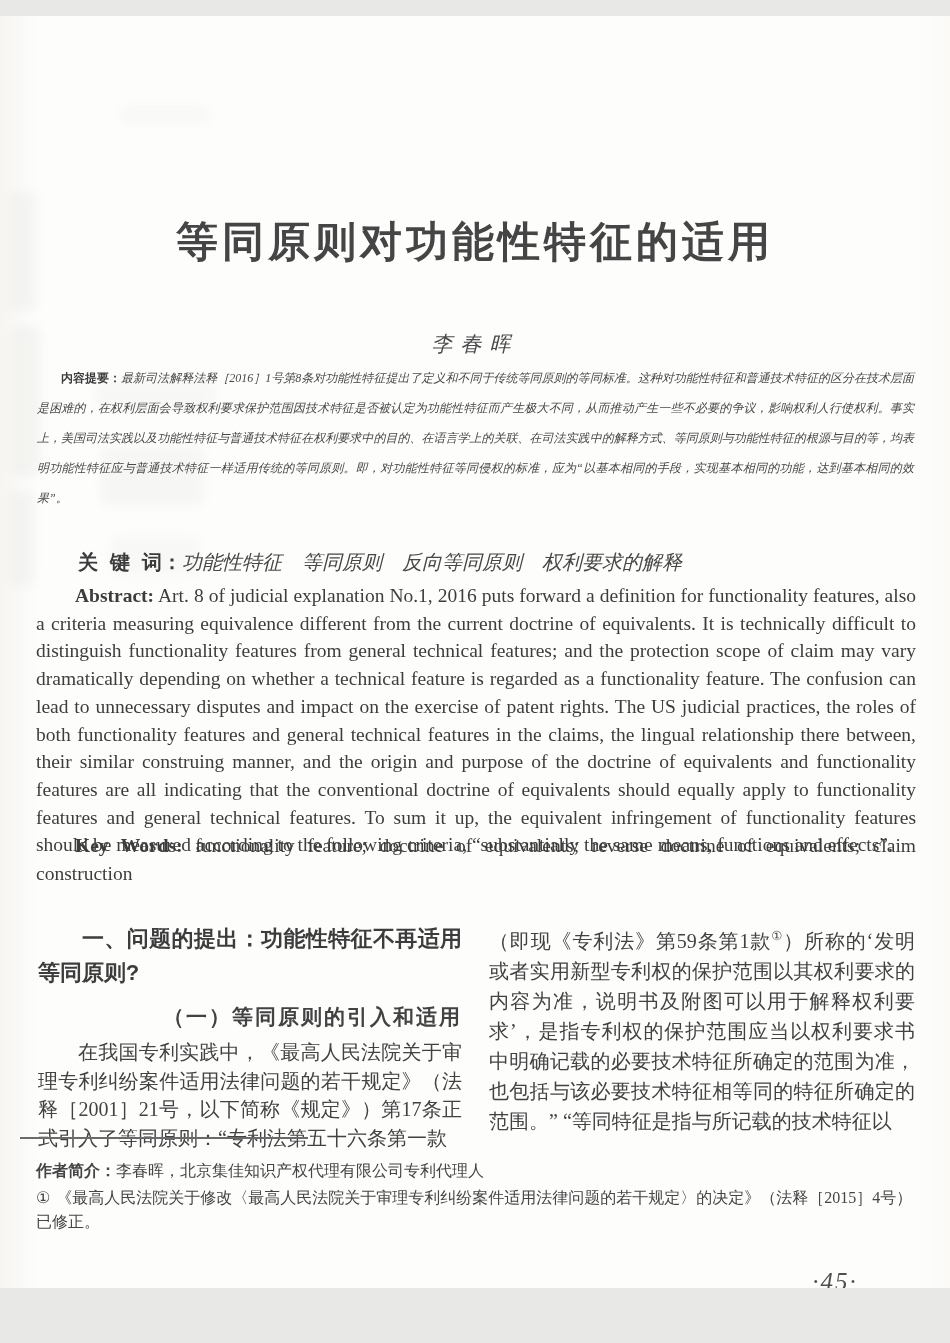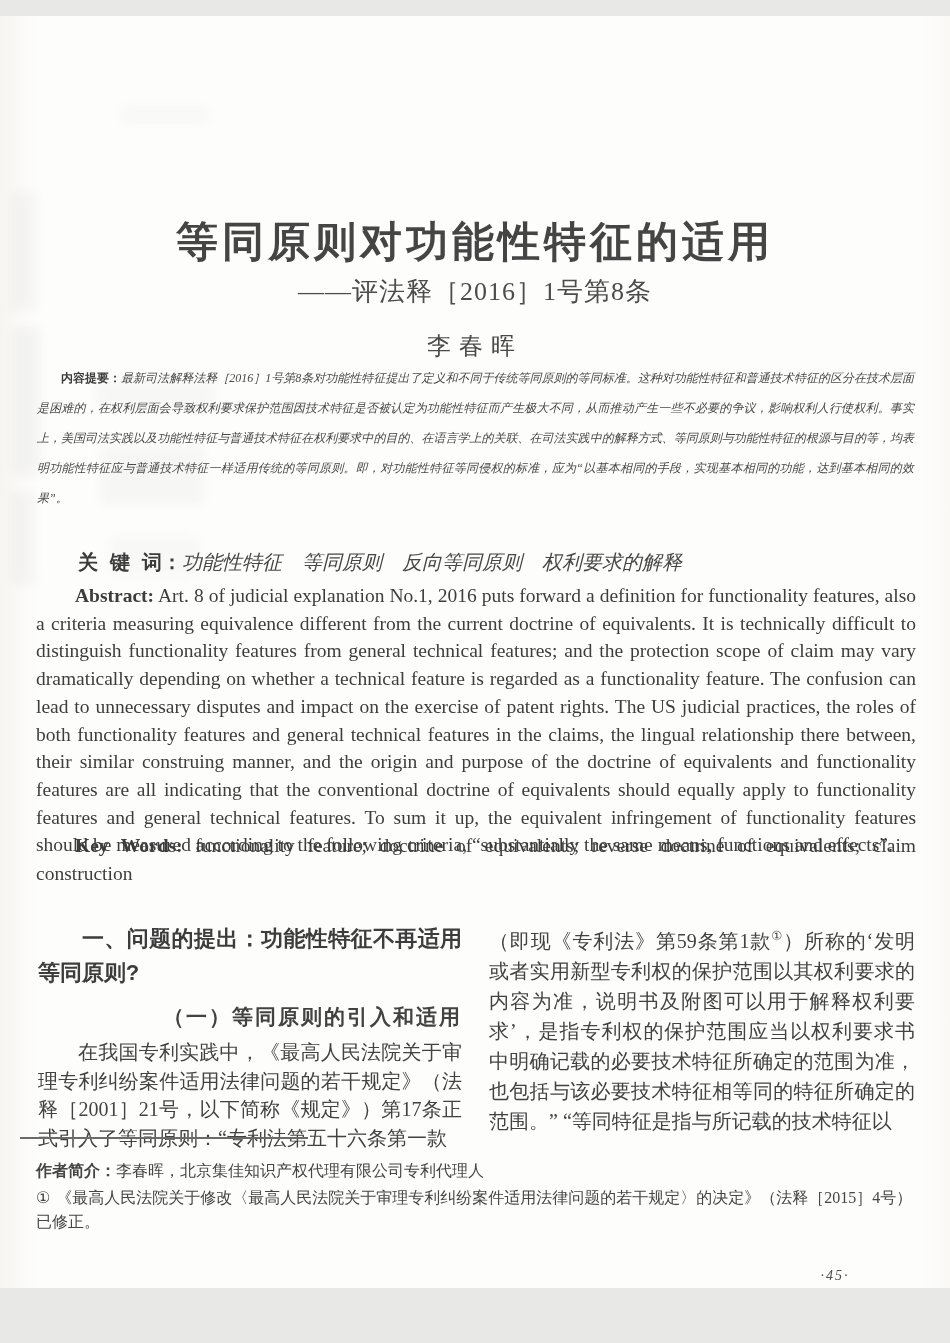--- a/index.html
+++ b/index.html
@@ -31,21 +31,21 @@
     text-align:center;font-family:var(--sans);
     font-size:42px;font-weight:bold;letter-spacing:4px;
     color:#454545;margin:0;
   }
   .subtitle{
     position:absolute;left:0;top:258px;width:100%;
     text-align:center;font-size:26px;color:#4c4c4c;letter-spacing:1px;
   }
   .author{
     position:absolute;left:0;top:314px;width:100%;
-    text-align:center;font-size:24px;
+    text-align:center;font-size:21px;font-style:italic;
     letter-spacing:8px;color:#4a4a4a;
   }
 
   .cn-abstract{
     position:absolute;left:37px;top:347px;width:877px;margin:0;
     font-size:12px;line-height:30px;text-align:justify;
     font-style:italic;color:#474747;text-indent:2em;
   }
   .cn-abstract .lbl{font-style:normal;font-weight:bold;font-family:var(--sans);color:#3b3b3b;}
   .cn-keywords{
@@ -97,39 +97,38 @@
     position:absolute;left:36px;width:880px;margin:0;
     font-size:16px;line-height:24px;color:#454545;
   }
   .fn-bio{top:1143px;}
   .fn-1{top:1170px;}
   .footnote .lbl{font-weight:bold;font-family:var(--sans);}
   .fn-marker{display:inline-block;margin-right:6px;}
 
   .page-number{
     position:absolute;left:790px;top:1252px;width:90px;
-    text-align:center;font-size:14px;font-style:italic;color:#4f4f4f;
+    text-align:center;font-size:25px;font-style:italic;color:#4f4f4f;
     letter-spacing:2px;
   }
 </style>
 </head>
 <body>
 
 <div class="page">
 
   <div class="ghost g1"></div>
   <div class="ghost g2"></div>
   <div class="ghost g3"></div>
   <div class="ghost g4"></div>
   <div class="ghost g5"></div>
   <div class="ghost g6"></div>
   <div class="ghost g7"></div>
 
   <h1 class="title">等同原则对功能性特征的适用</h1>
-  <div class="subtitle">——评法释［2016］1号第8条</div>
   <div class="author">李春晖</div>
 
   <p class="cn-abstract"><span class="lbl">内容提要：</span><span>最新司法解释法释［2016］1号第8条对功能性特征提出了定义和不同于传统等同原则的等同标准。这种对功能性特征和普通技术特征的区分在技术层面是困难的，在权利层面会导致权利要求保护范围因技术特征是否被认定为功能性特征而产生极大不同，从而推动产生一些不必要的争议，影响权利人行使权利。事实上，美国司法实践以及功能性特征与普通技术特征在权利要求中的目的、在语言学上的关联、在司法实践中的解释方式、等同原则与功能性特征的根源与目的等，均表明功能性特征应与普通技术特征一样适用传统的等同原则。即，对功能性特征等同侵权的标准，应为“以基本相同的手段，实现基本相同的功能，达到基本相同的效果”。</span></p>
 
   <p class="cn-keywords"><span class="lbl">关 键 词：</span><span>功能性特征　等同原则　反向等同原则　权利要求的解释</span></p>
 
   <p class="en-abstract"><span class="lbl">Abstract:</span><span> Art. 8 of judicial explanation No.1, 2016 puts forward a definition for functionality features, also a criteria measuring equivalence different from the current doctrine of equivalents. It is technically difficult to distinguish functionality features from general technical features; and the protection scope of claim may vary dramatically depending on whether a technical feature is regarded as a functionality feature. The confusion can lead to unnecessary disputes and impact on the exercise of patent rights. The US judicial practices, the roles of both functionality features and general technical features  in the claims, the lingual relationship there between, their similar construing manner, and the origin and purpose of the doctrine of equivalents and functionality features are all indicating that the conventional doctrine of equivalents should equally apply to functionality features and general technical features. To sum it up, the equivalent infringement of functionality features should be measured according to the following criteria, “substantially the same means, functions and effects”.</span></p>
 
   <p class="en-keywords"><span class="lbl">Key Words:</span><span> functionality feature; doctrine of equivalents; reverse doctrine of equivalents; claim construction</span></p>
 

